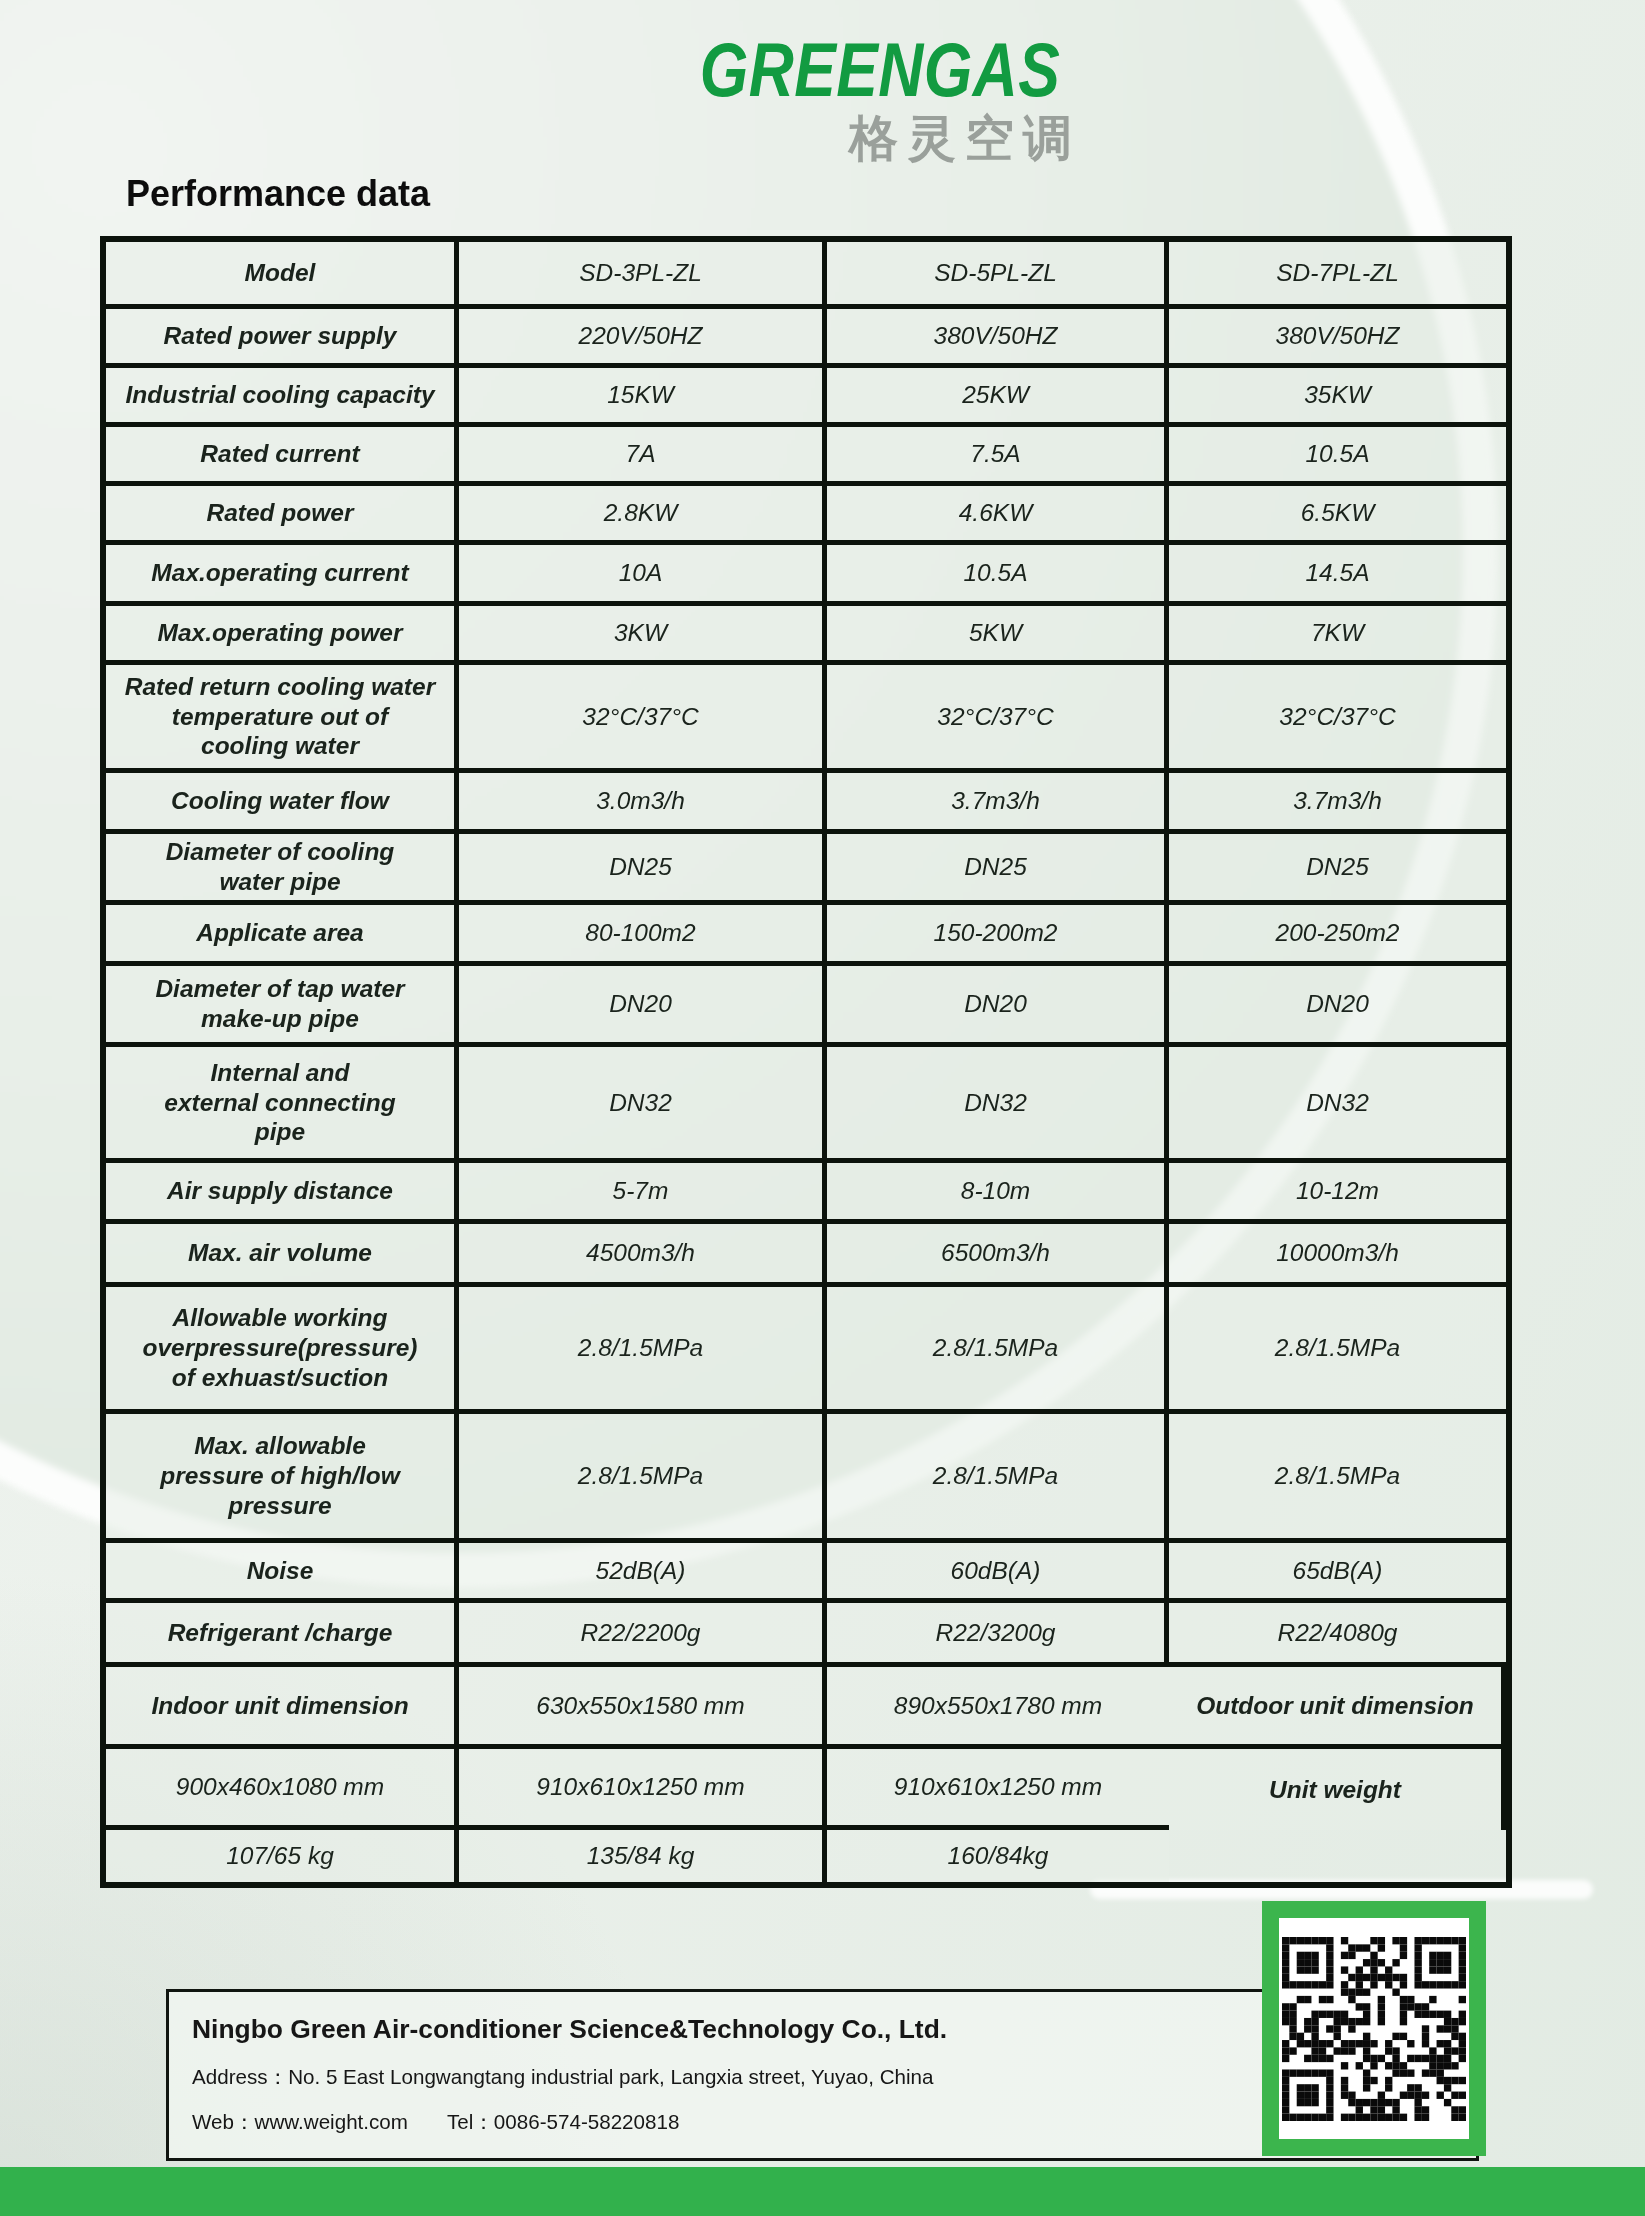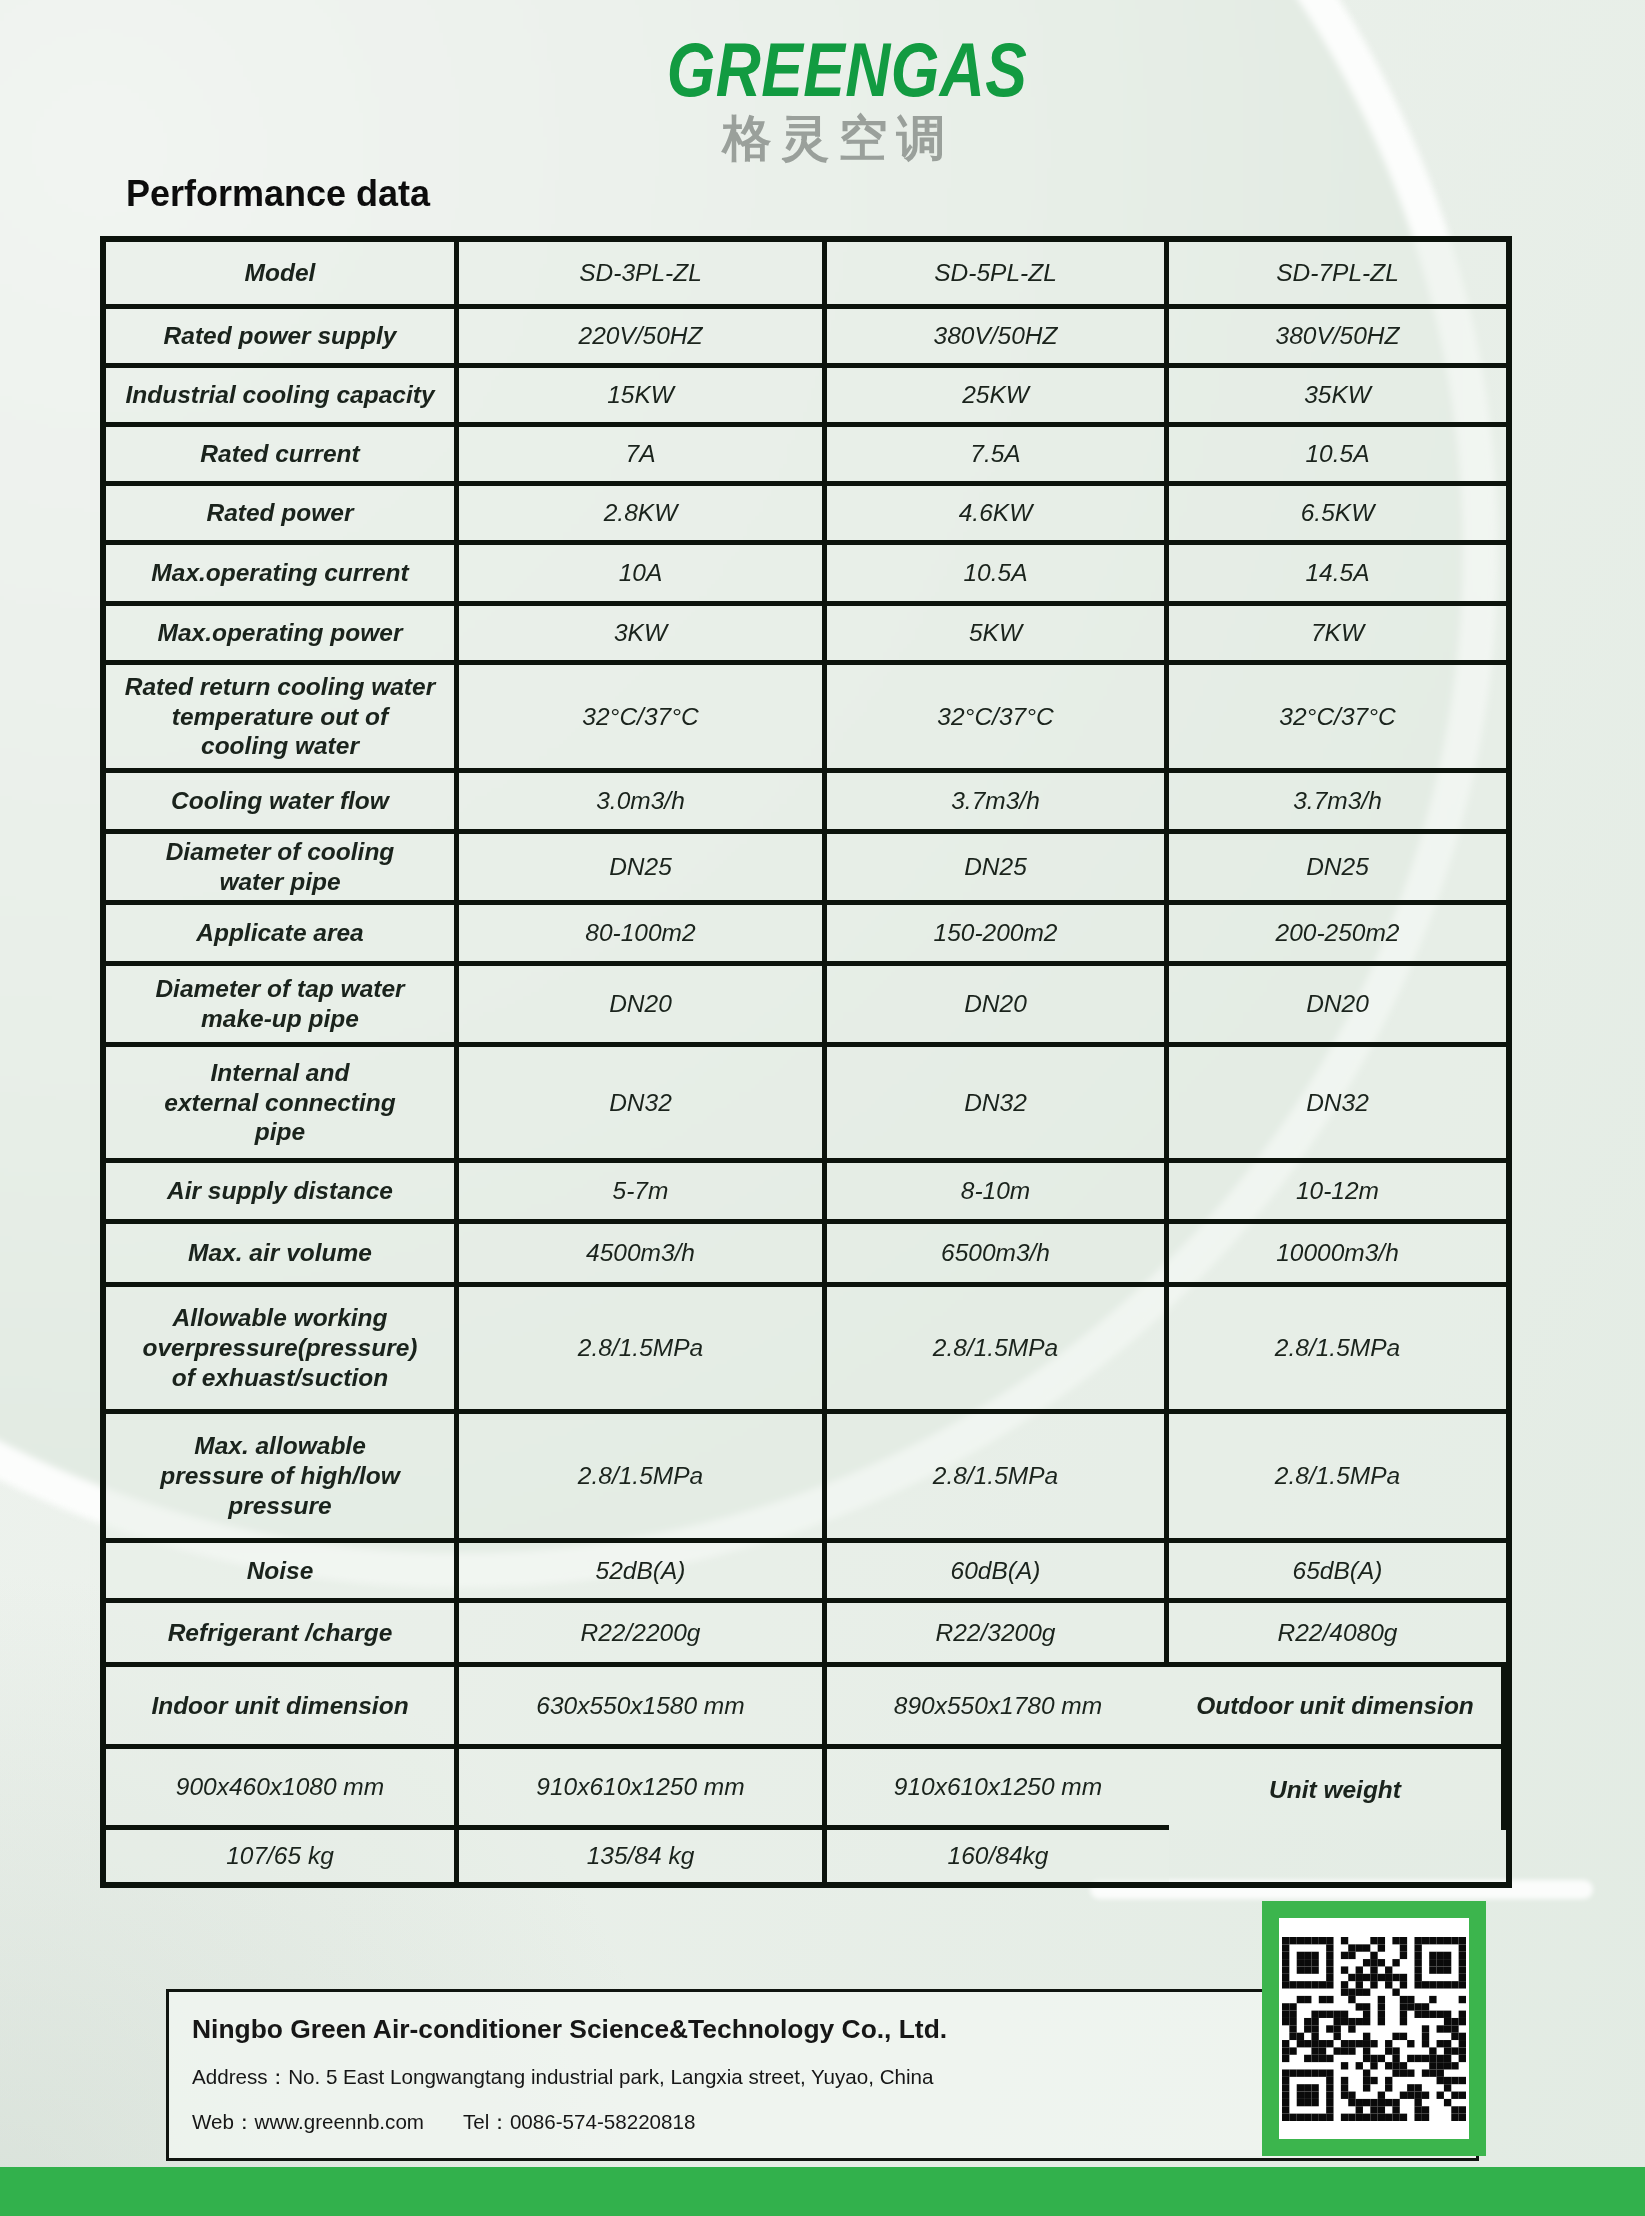--- a/index.html
+++ b/index.html
@@ -22,21 +22,21 @@
   .corner-shade{
     position:absolute;left:0;top:1483px;width:774px;height:733px;
     background:radial-gradient(ellipse at 0% 100%, rgba(184,199,187,.35) 0%, rgba(184,199,187,0) 62%);
     z-index:0;
   }
   .bottom-bar{
     position:absolute;left:0;top:2167px;width:1645px;height:50px;
     background:var(--bar_green,#32b14c);z-index:1;
   }
   
-  .logo{position:absolute;left:629px;top:32px;width:419px;text-align:center;z-index:2;}
+  .logo{position:absolute;left:662px;top:32px;width:419px;text-align:right;z-index:2;}
   .logo-en{
     font-size:76px;font-weight:700;font-style:italic;line-height:1;
     color:var(--brand_green,#129b41);transform:scaleX(.82);transform-origin:50% 50%;
     letter-spacing:0.6px;white-space:nowrap;
   }
   .logo-cn{
     margin-top:6.4px;font-size:49px;font-weight:600;line-height:1;
     color:var(--chinese_gray,#9aa09b);letter-spacing:9px;white-space:nowrap;
   }
   .page-title{
@@ -198,21 +198,21 @@
       <div class="cell value row-last">135/84 kg</div>
       <div class="cell value col-last row-last">160/84kg</div>
     </div>
 
   <div class="footer-box">
     <div class="company">Ningbo Green Air-conditioner Science&amp;Technology Co., Ltd.</div>
     <div class="footer-line">
       <span class="lbl">Address：</span><span>No. 5 East Longwangtang industrial park, Langxia street, Yuyao, China</span>
     </div>
     <div class="footer-line">
-      <span class="lbl">Web：</span><span>www.greennb.com</span><span class="tel-group"><span class="lbl">Tel：</span><span>0086-574-58220818</span></span>
+      <span class="lbl">Web：</span><span>www.weight.com</span><span class="tel-group"><span class="lbl">Tel：</span><span>0086-574-58220818</span></span>
     </div>
   </div>
 
   <div class="qr-frame">
     <div class="qr-inner">
         <svg width="184" height="184" viewBox="0 0 250 250" fill="#0a0a0a">
           <rect x="0" y="0" width="10" height="10"></rect>
           <rect x="10" y="0" width="10" height="10"></rect>
           <rect x="20" y="0" width="10" height="10"></rect>
           <rect x="30" y="0" width="10" height="10"></rect>

